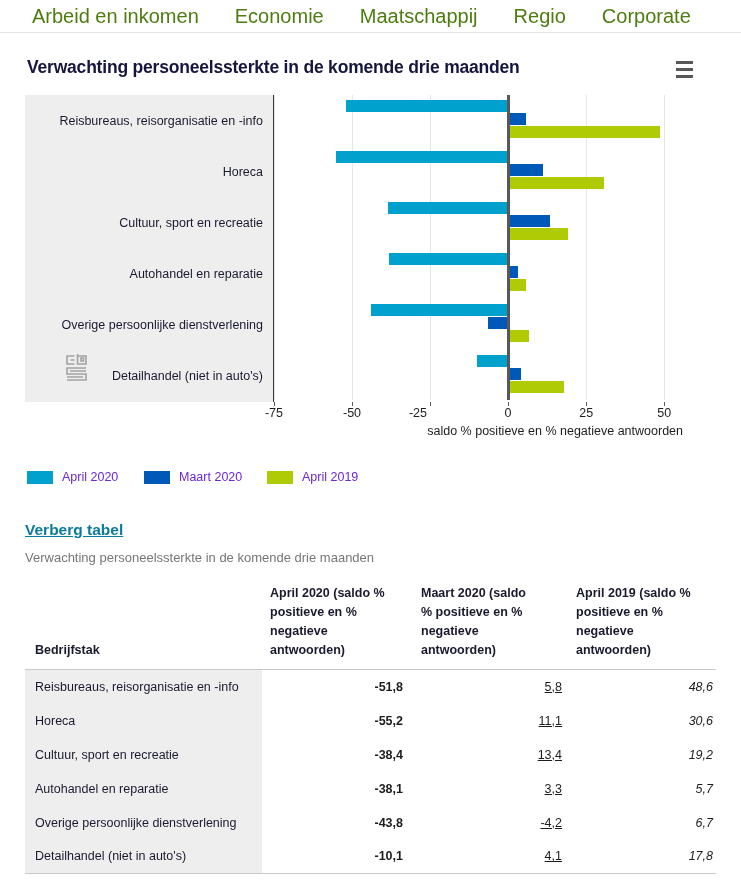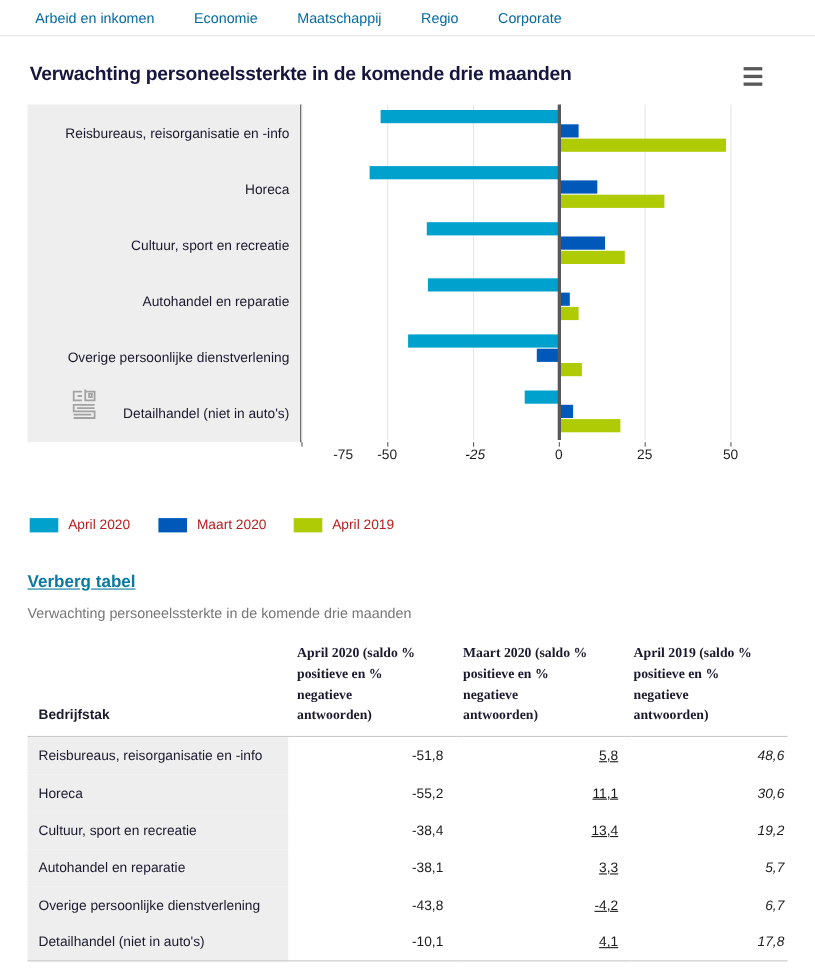--- a/index.html
+++ b/index.html
@@ -2,21 +2,21 @@
 <html><head>
 <meta charset="utf-8">
 <style>
   * { box-sizing: border-box; margin: 0; padding: 0; }
   html,body { width: 741px; height: 890px; background: #fff;
     font-family: "Liberation Sans", "DejaVu Sans", sans-serif; color: #1d1d1d; }
 
   
   .topnav { height: 33px; display: flex; align-items: center; gap: 36px;
     padding-left: 32px; border-bottom: 1px solid #e4e4e4; }
-  .topnav a { font-size: 13px; color: #0369a1; text-decoration: none; cursor: pointer; }
+  .topnav a { font-size: 20px; color: #4d7c0f; text-decoration: none; cursor: pointer; }
 
   
   .title-row { display: flex; justify-content: space-between; align-items: flex-start;
     margin: 24px 46px 0 27px; }
   .page-title { font-size: 17.5px; font-weight: bold; color: #15153d; letter-spacing: -0.2px; }
   .menu-btn { background: none; border: none; cursor: pointer; padding: 2px; margin-top: 2px; }
   .menu-btn span { display: block; width: 17px; height: 3px; background: #58585a; margin-bottom: 4px; }
   .menu-btn span:last-child { margin-bottom: 0; }
 
   
@@ -34,40 +34,40 @@
   .gridline.zero { width: 3px; background: #58585a; z-index: 3; }
   .bar { position: absolute; height: 12px; z-index: 2; }
   .tickmark { position: absolute; top: 307px; width: 1px; height: 4px; background: #58585a; }
   .tick-label { position: absolute; top: 311px; transform: translateX(-50%);
     font-size: 12.5px; color: #1d1d1d; }
   .x-axis-title { position: absolute; top: 329px; right: 58px; font-size: 12.5px; color: #1d1d1d; }
 
   .legend { position: absolute; left: 0; top: 375px; width: 100%; height: 16px; }
   .legend-item { position: absolute; display: flex; align-items: center; gap: 9px; cursor: pointer; }
   .legend-swatch { width: 26px; height: 13px; display: inline-block; }
-  .legend-label { font-size: 12.5px; color: #b91c1c; }
+  .legend-label { font-size: 12.5px; color: #6d28d9; }
 
   
   .toggle-link { display: inline-block; margin: 26px 0 0 25px; font-size: 15.5px;
     font-weight: bold; color: #0b7a9e; text-decoration: underline; cursor: pointer; }
   .table-subtitle { margin: 11px 0 0 25px; font-size: 13px; color: #767676; }
 
   table { border-collapse: collapse; margin: 19px 0 0 25px; width: 691px; table-layout: fixed; }
   col.c1 { width: 237px; } col.c2 { width: 153px; } col.c3 { width: 159px; } col.c4 { width: 142px; }
   th { font-size: 12.5px; font-weight: bold; color: #1a1a2e; text-align: left;
     vertical-align: bottom; padding: 0 0 9px 0; line-height: 19px; }
-  th .wrap { display: inline-block; max-width: 118px; font-family: Liberation Serif, serif; }
+  th .wrap { display: inline-block; max-width: 118px; }
   th.h1 { padding-left: 10px; }
   th.h2 { padding-left: 8px; } th.h3 { padding-left: 6px; } th.h4 { padding-left: 2px; }
   thead tr { border-bottom: 1px solid #c9c9c9; }
   tbody tr:last-child { border-bottom: 1px solid #c9c9c9; }
   td { height: 34px; font-size: 12.5px; vertical-align: middle; }
   td.rowlabel { background: #eeeeee; color: #1a1a2e; padding-left: 10px; }
   td.num { text-align: right; color: #1d1d1d; }
-  td.n2 { padding-right: 12px; } td.n3 { padding-right: 12px; text-decoration: underline; } td.n4 { padding-right: 3px; font-style: italic; }
+  td.n2 { padding-right: 12px; font-weight: bold; } td.n3 { padding-right: 12px; text-decoration: underline; } td.n4 { padding-right: 3px; font-style: italic; }
 </style>
 </head>
 <body>
 
 
 
 <nav class="topnav">
   <a>Arbeid en inkomen</a>
   <a>Economie</a>
   <a>Maatschappij</a>
@@ -96,27 +96,27 @@
   <div class="cat-label" style="top: 0px;">Reisbureaus, reisorganisatie en -info</div>
       <div class="cat-label" style="top: 51px;">Horeca</div>
       <div class="cat-label" style="top: 102px;">Cultuur, sport en recreatie</div>
       <div class="cat-label" style="top: 153px;">Autohandel en reparatie</div>
       <div class="cat-label" style="top: 204px;">Overige persoonlijke dienstverlening</div>
       <div class="cat-label" style="top: 255px;">Detailhandel (niet in auto's)</div>
     </div>
   <div class="plot">
       <div class="gridline" style="left: -0.5px;"></div>
       <div class="tickmark" style="left: 0px;"></div>
-      <div class="tick-label" style="left: 0px; margin-left: 38px;">-75</div>
+      <div class="tick-label" style="left: 0px;">-75</div>
       <div class="gridline" style="left: 77.5357px;"></div>
       <div class="tickmark" style="left: 78.0357px;"></div>
       <div class="tick-label" style="left: 78.0357px;">-50</div>
       <div class="gridline" style="left: 155.571px;"></div>
       <div class="tickmark" style="left: 156.071px;"></div>
-      <div class="tick-label" style="left: 158px; font-style: italic;">-25</div>
+      <div class="tick-label" style="left: 144px;">-25</div>
       <div class="gridline zero" style="left: 232.607px;"></div>
       <div class="tickmark" style="left: 234.107px;"></div>
       <div class="tick-label" style="left: 234.107px;">0</div>
       <div class="gridline" style="left: 311.643px;"></div>
       <div class="tickmark" style="left: 312.143px;"></div>
       <div class="tick-label" style="left: 312.143px;">25</div>
       <div class="gridline" style="left: 389.679px;"></div>
       <div class="tickmark" style="left: 390.179px;"></div>
       <div class="tick-label" style="left: 390.179px;">50</div>
       <div class="bar" style="top: 5px; left: 72.4171px; width: 161.69px; background: rgb(0, 161, 205);"></div>
@@ -131,20 +131,21 @@
       <div class="bar" style="top: 158px; left: 115.181px; width: 118.926px; background: rgb(0, 161, 205);"></div>
       <div class="bar" style="top: 171px; left: 234.107px; width: 10.3007px; background: rgb(0, 88, 184);"></div>
       <div class="bar" style="top: 184px; left: 234.107px; width: 17.7921px; background: rgb(175, 203, 5);"></div>
       <div class="bar" style="top: 209px; left: 97.3886px; width: 136.719px; background: rgb(0, 161, 205);"></div>
       <div class="bar" style="top: 222px; left: 214.442px; width: 19.665px; background: rgb(0, 88, 184);"></div>
       <div class="bar" style="top: 235px; left: 234.107px; width: 20.9136px; background: rgb(175, 203, 5);"></div>
       <div class="bar" style="top: 260px; left: 202.581px; width: 31.5264px; background: rgb(0, 161, 205);"></div>
       <div class="bar" style="top: 273px; left: 234.107px; width: 12.7979px; background: rgb(0, 88, 184);"></div>
       <div class="bar" style="top: 286px; left: 234.107px; width: 55.5614px; background: rgb(175, 203, 5);"></div>
     </div>
+  <div class="x-axis-title">saldo % positieve en % negatieve antwoorden</div>
   <div class="legend">
       <div class="legend-item" style="left: 27px;">
         <span class="legend-swatch" style="background: rgb(0, 161, 205);"></span>
         <span class="legend-label">April 2020</span>
       </div>
       <div class="legend-item" style="left: 144px;">
         <span class="legend-swatch" style="background: rgb(0, 88, 184);"></span>
         <span class="legend-label">Maart 2020</span>
       </div>
       <div class="legend-item" style="left: 267px;">

